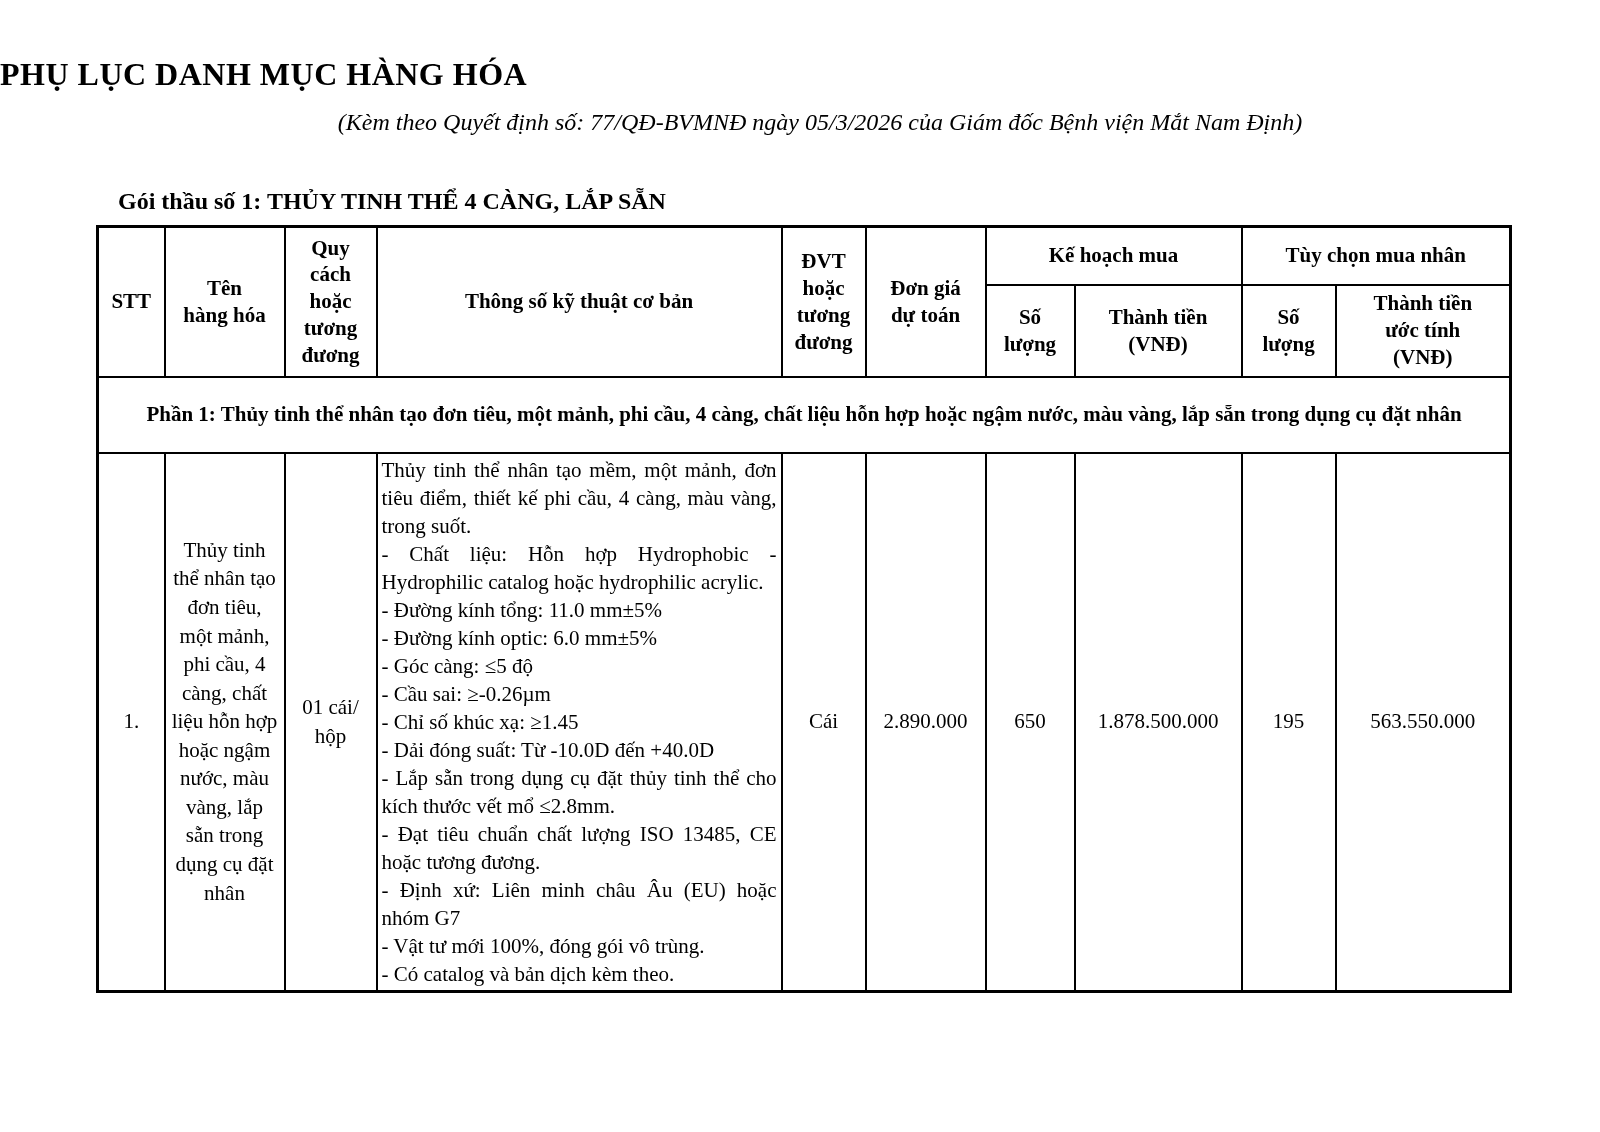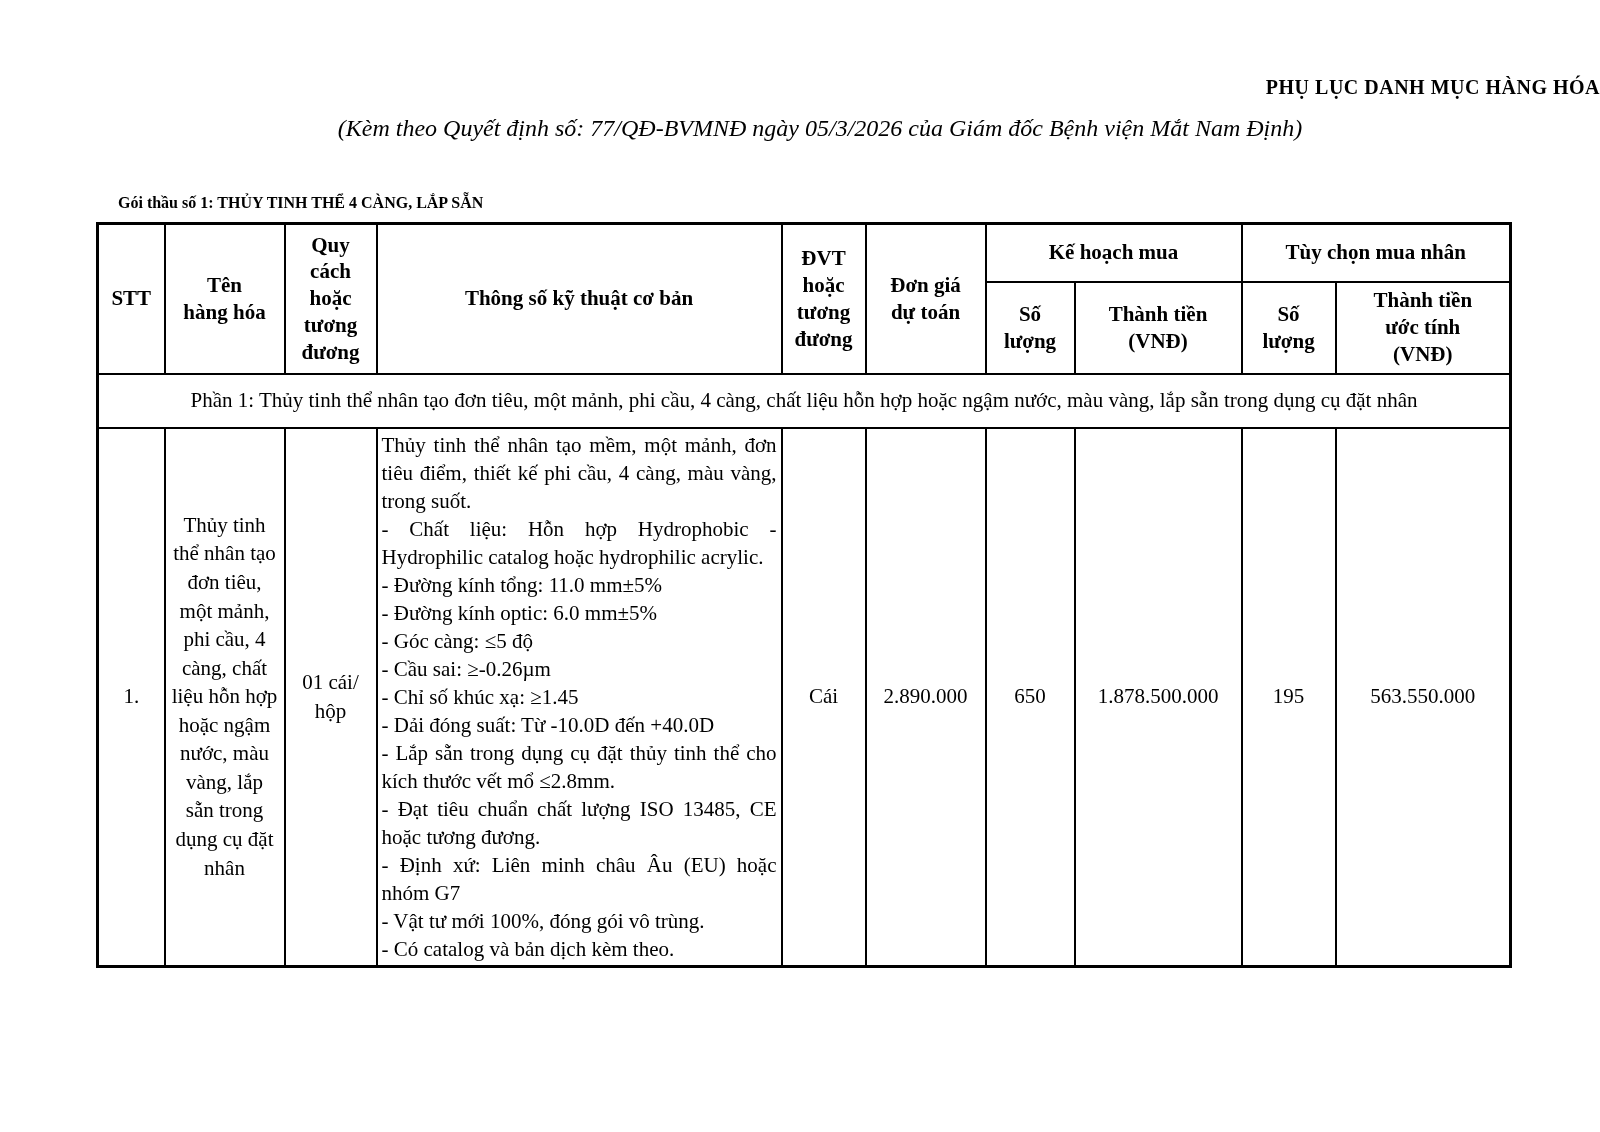--- a/index.html
+++ b/index.html
@@ -6,36 +6,36 @@
   html, body { background: #ffffff; }
   body {
     width: 1600px; height: 1132px;
     font-family: "Liberation Serif", "DejaVu Serif", serif;
     color: #000000;
     overflow: hidden;
   }
   .page { width: 1600px; height: 1132px; background: #ffffff; position: relative; }
 
   .doc-title {
-    padding-top: 76px;
-    text-align: right;
-    font-size: 20px;
+    padding-top: 56px;
+    text-align: left;
+    font-size: 32px;
     font-weight: bold;
     letter-spacing: 0.5px;
   }
   .doc-subtitle {
     margin-top: 16px;
     text-align: center;
     font-style: italic;
     font-size: 24px;
     padding-left: 40px;
   }
   .section-heading {
     margin: 52px 0 10px 118px;
-    font-size: 16px;
+    font-size: 24px;
     font-weight: bold;
   }
 
   table.main {
     margin-left: 96px;
     width: 1413px;
     border-collapse: collapse;
     table-layout: fixed;
   }
   table.main th, table.main td {
@@ -51,23 +51,23 @@
   th.hdr {
     font-weight: bold;
     font-size: 22px;
     line-height: 1.28;
     white-space: pre-line;
   }
   tr.hdr-top th.grp { height: 58px; text-align: center; }
   tr.hdr-sub th { height: 92px; }
 
   td.section-cell {
-    height: 54px;
+    height: 76px;
     text-align: left;
-    font-weight: normal;
+    font-weight: bold;
     font-size: 22px;
     line-height: 1.3;
     padding: 2px 8px;
     vertical-align: middle;
   }
 
   tr.data-row td { height: 453px; }
   td.cell-ten { line-height: 1.36; padding: 2px 8px; }
   td.cell-quycach { white-space: pre-line; line-height: 1.36; }
   td.cell-specs {

